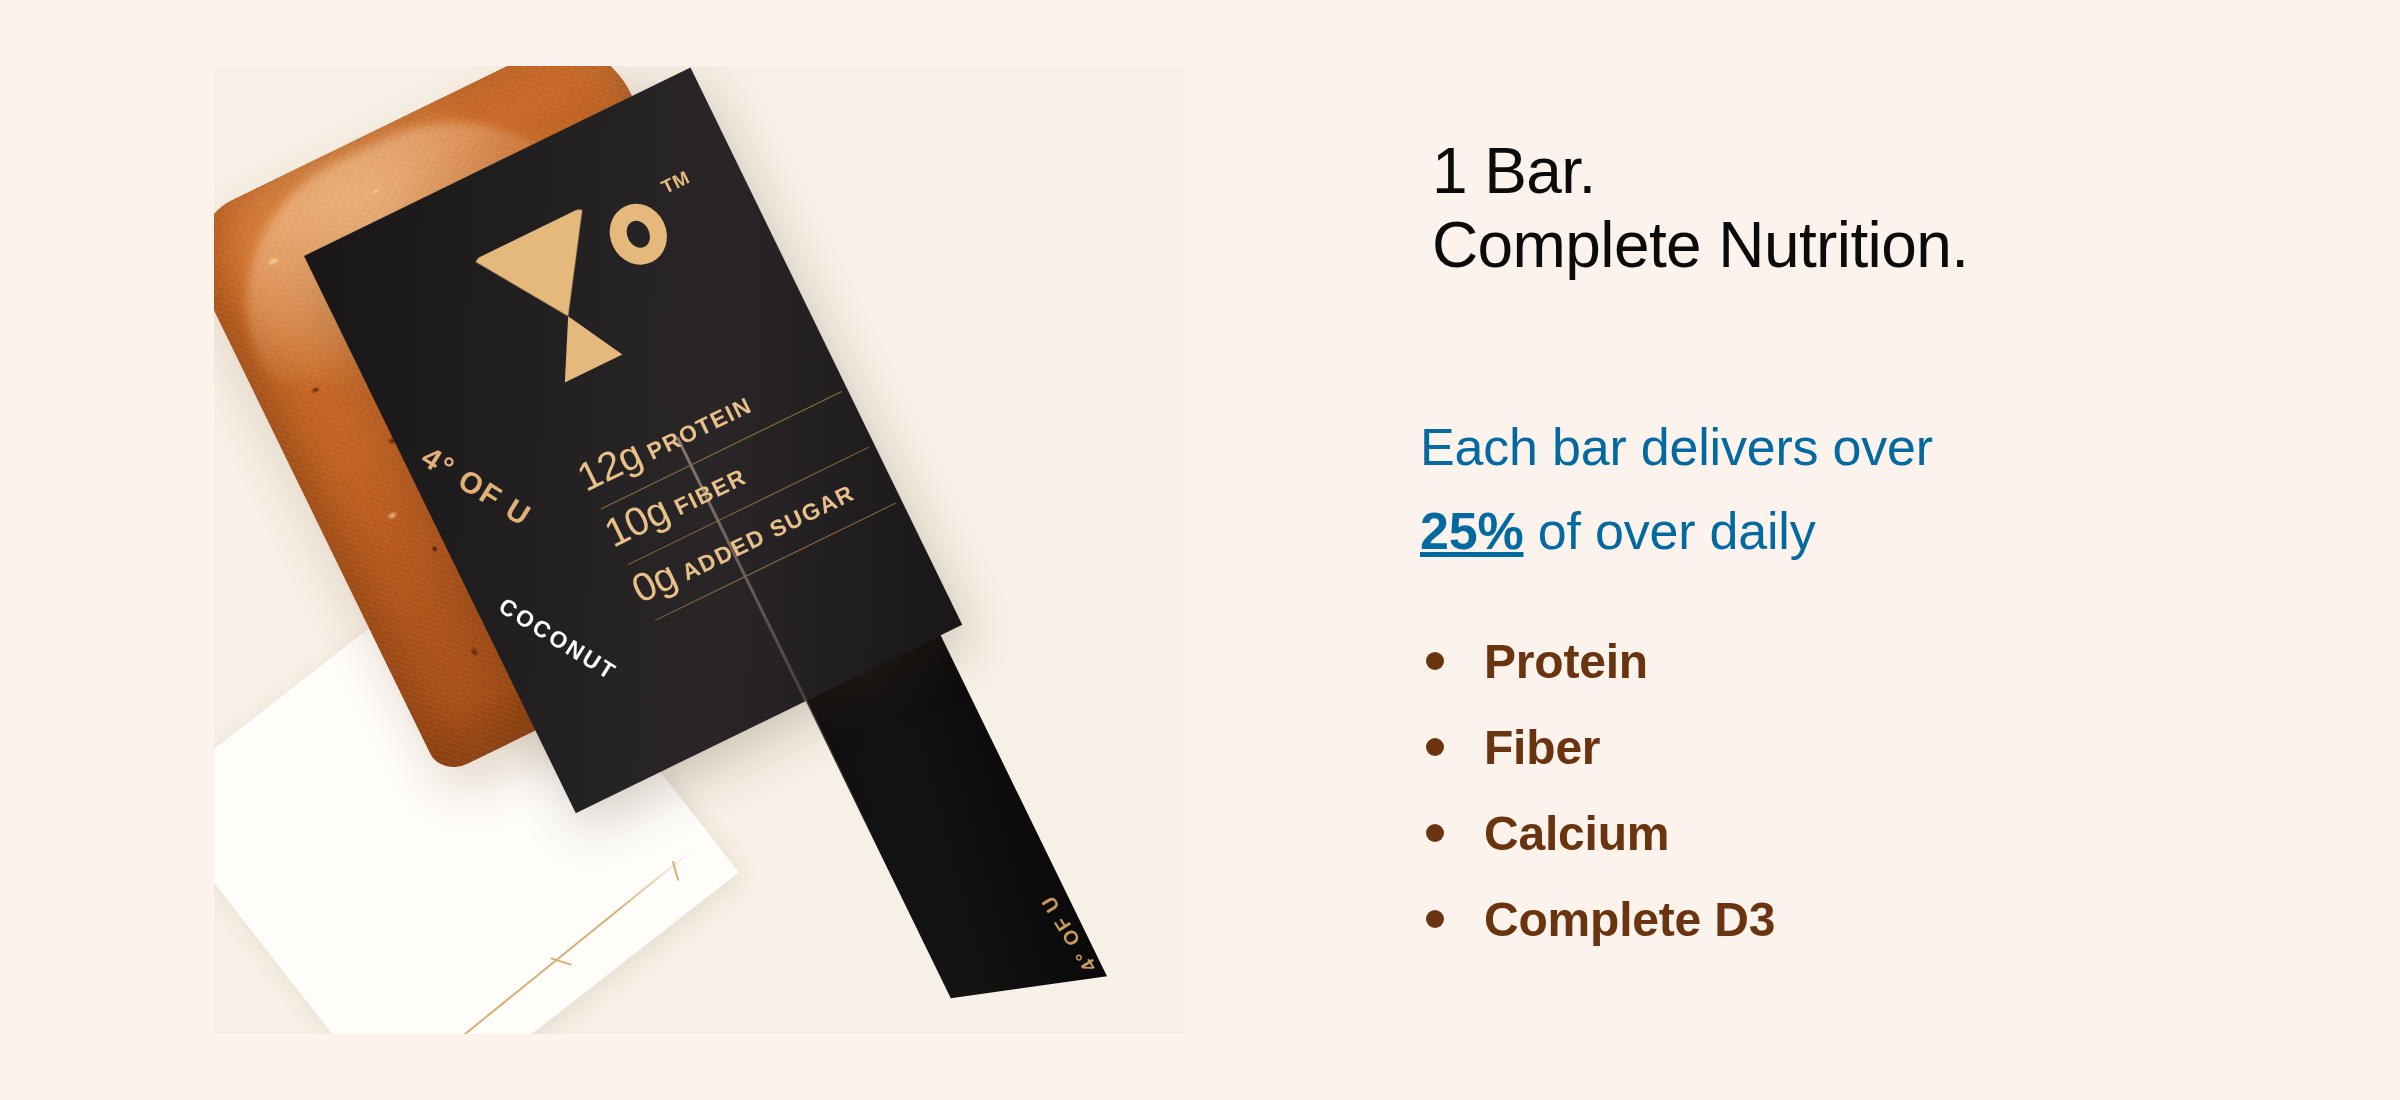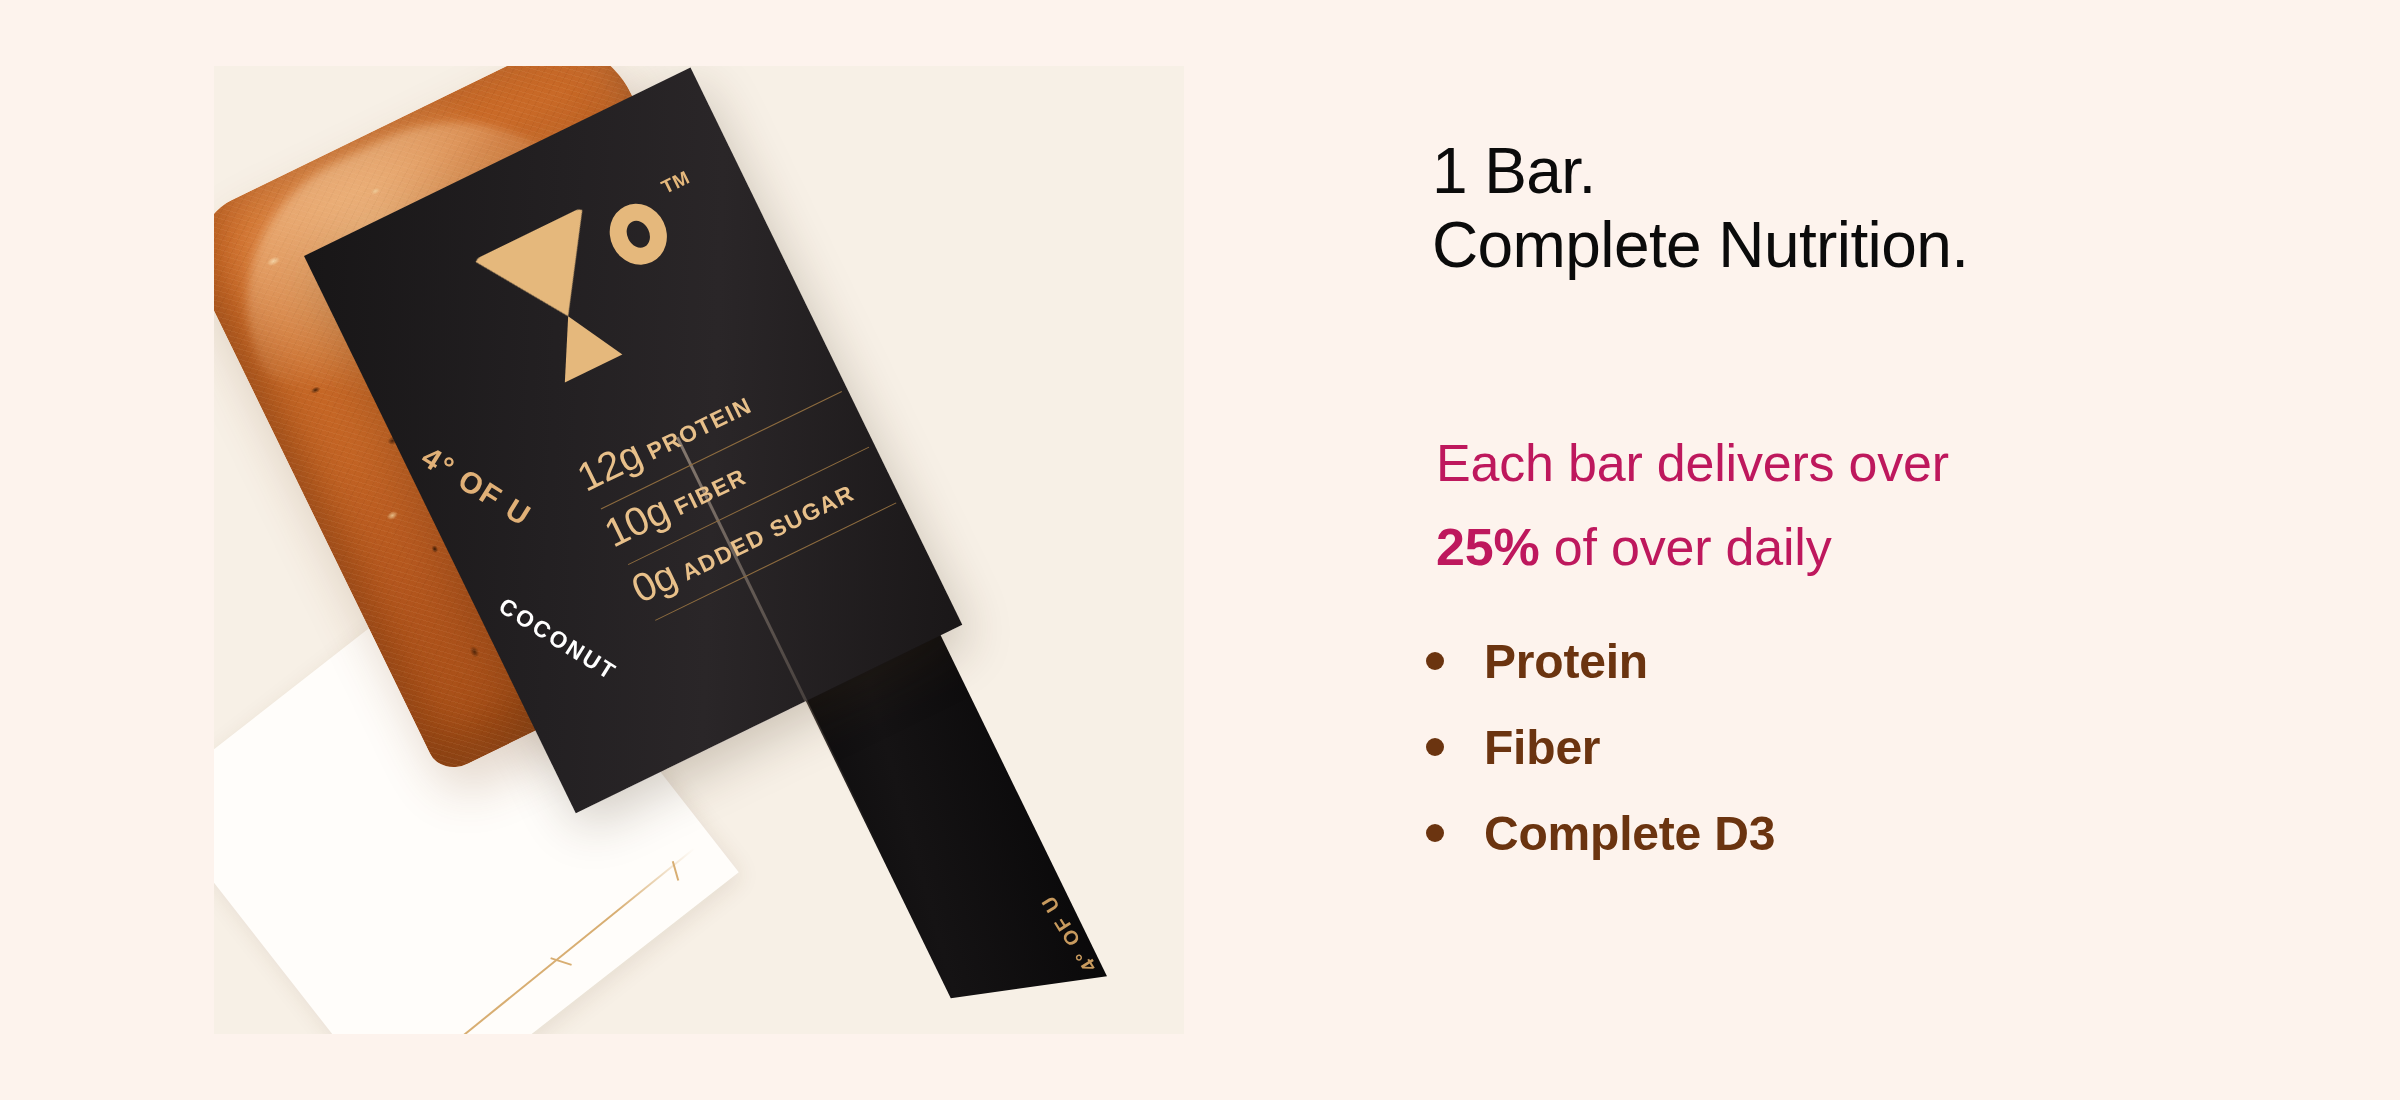--- a/index.html
+++ b/index.html
@@ -358,29 +358,30 @@
     font-size: 64px;
     line-height: 74px;
     font-weight: 400;
     letter-spacing: -.6px;
     white-space: pre-line;
   }
   .subcopy {
     position: absolute;
     left: 0;
     top: 405px;
-    margin: 16px;
-    color: #be185d;
+    margin: 0;
+    color: #0369a1;
     font-size: 52px;
     line-height: 84px;
     font-weight: 400;
     letter-spacing: -.2px;
   }
   .subcopy .pct {
     font-weight: 700;
+    text-decoration: underline;
   }
   .nutrient-list {
     position: absolute;
     left: 0;
     top: 618px;
     margin: 0;
     padding: 0;
     list-style: none;
   }
   .nutrient-item {
@@ -479,19 +480,23 @@
       <li class="nutrient-item">
         <span class="nutrient-bullet"></span>
         <span>Protein</span>
       </li>
       <li class="nutrient-item">
         <span class="nutrient-bullet"></span>
         <span>Fiber</span>
       </li>
       <li class="nutrient-item">
         <span class="nutrient-bullet"></span>
+        <span>Calcium</span>
+      </li>
+      <li class="nutrient-item">
+        <span class="nutrient-bullet"></span>
         <span>Complete D3</span>
       </li>
     </ul>
 
   </div>
 
 </div>
 
 </body></html>

